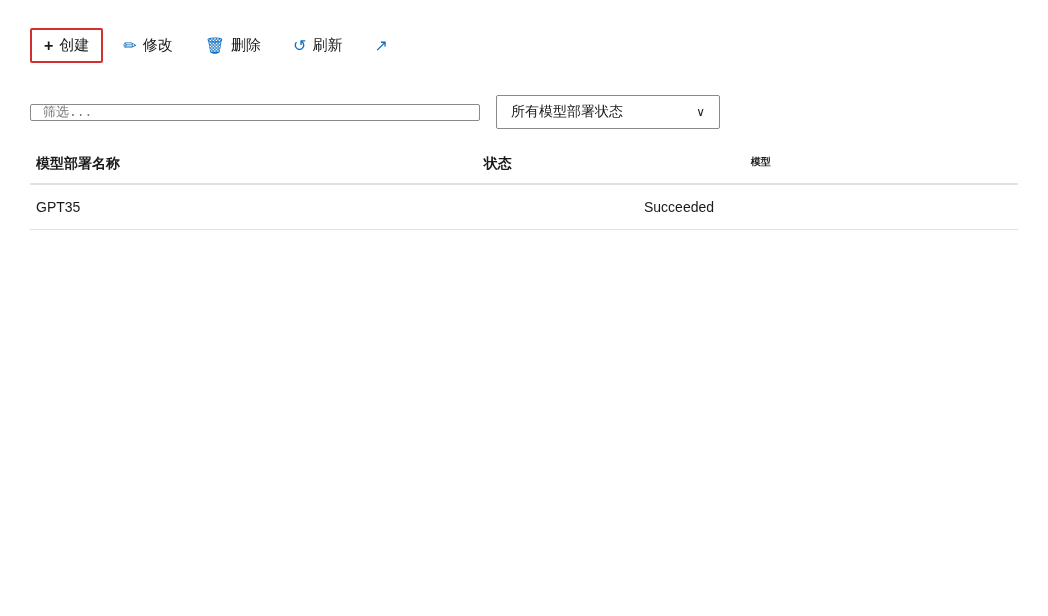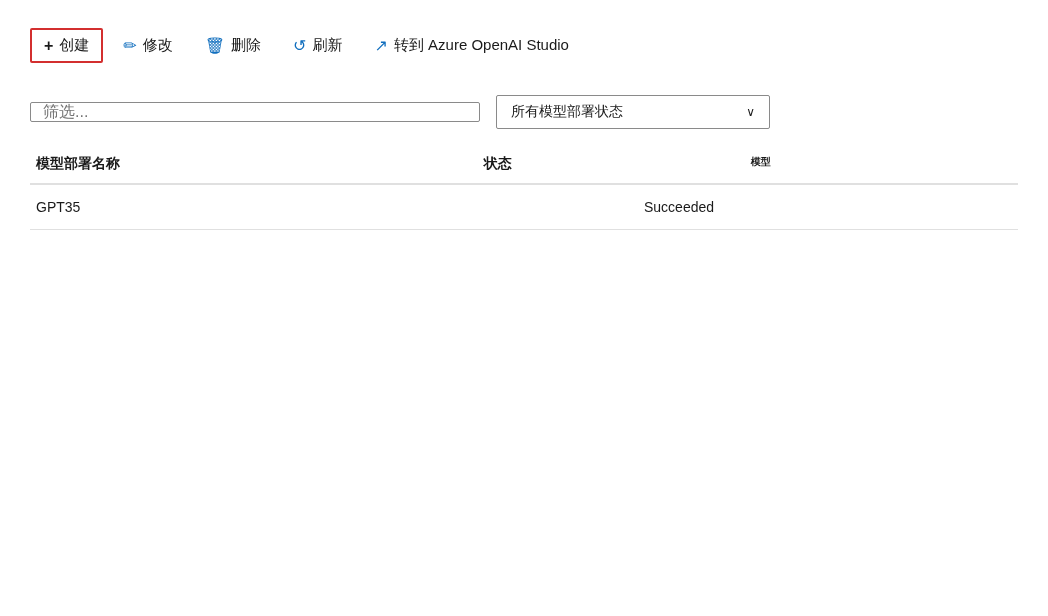--- a/index.html
+++ b/index.html
@@ -58,33 +58,34 @@
       align-items: center;
       gap: 16px;
       margin-bottom: 16px;
     }
 
     .filter-input {
       width: 450px;
       padding: 0 12px;
       border: 1px solid #8a8a8a;
       border-radius: 2px;
-      font-size: 16px;
+      font-size: 13px;
       color: #605e5c;
       outline: none;
+      font-family: Liberation Mono, monospace;
     }
 
     .status-dropdown {
       display: flex;
       align-items: center;
       justify-content: space-between;
       padding: 7px 14px;
       border: 1px solid #8a8a8a;
       border-radius: 2px;
-      width: 274px;
+      width: 224px;
       font-size: 14px;
       cursor: pointer;
       background: #ffffff;
       color: #1a1a1a;
     }
 
     .status-dropdown .chevron {
       color: #1a1a1a;
       font-size: 12px;
     }
@@ -156,21 +157,20 @@
     <span>删除</span>
   </button>
 
   <button class="toolbar-btn">
     <span class="icon">↺</span>
     <span>刷新</span>
   </button>
 
   <button class="toolbar-btn">
     <span class="icon">↗</span>
-    <span>转到 Azure OpenAI Studio</span>
   </button>
 </div>
 
 <div class="filters-row">
   <input class="filter-input" type="text" placeholder="筛选..." style="">
   <div class="status-dropdown">
     <span>所有模型部署状态</span>
     <span class="chevron">∨</span>
   </div>
 </div>

